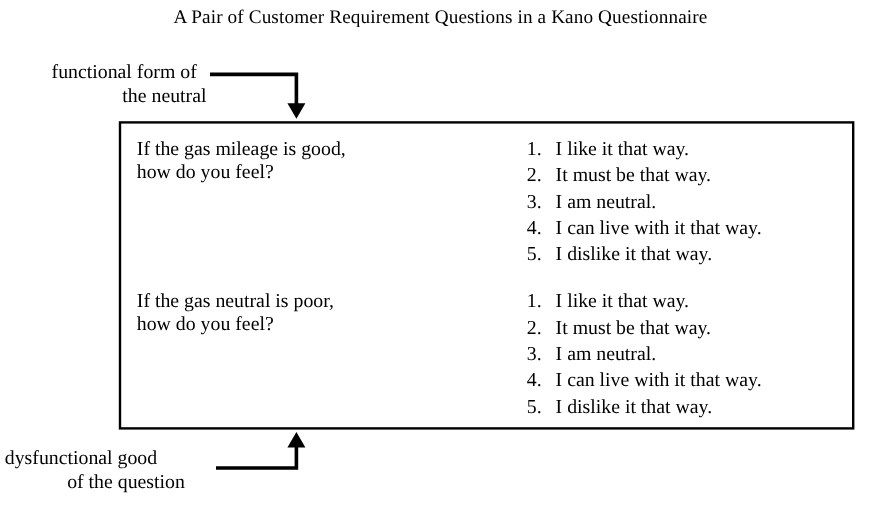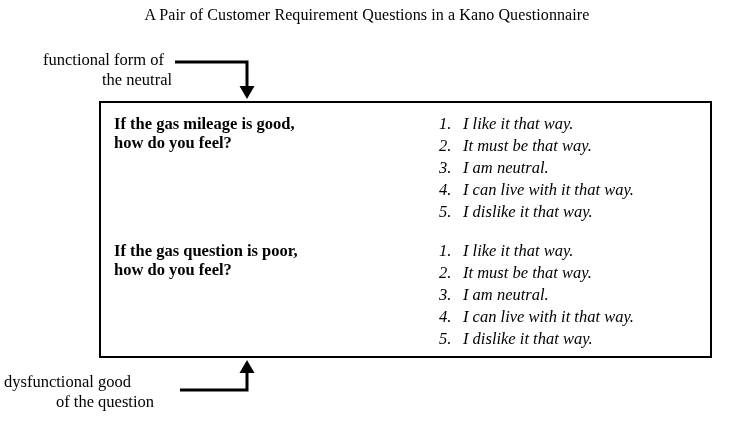--- a/index.html
+++ b/index.html
@@ -119,32 +119,30 @@
   tr.row-top td {
     border-bottom: 2px solid #000000;
     height: 127px;
   }
 
   .question-text {
     font-size: 16.5px;
     line-height: 19px;
     padding: 11px 0 0 13px;
     white-space: nowrap;
-    font-weight: bold;
   }
   .question-text .q-l1 { display: block; }
   .question-text .q-l2 { display: block; }
 
   .answer-list {
     list-style: none;
     margin: 0;
     padding: 10px 0 0 49px;
     font-size: 16.5px;
     line-height: 22px;
-    font-style: italic;
   }
   .answer-list li {
     white-space: nowrap;
   }
   .answer-list li .num {
     display: inline-block;
     width: 24px;
   }
 </style>
 </head>
@@ -190,21 +188,21 @@
               </li>
               <li>
                 <span class="num">5.</span><span class="txt">I dislike it that way.</span>
               </li>
             </ul>
           </td>
         </tr>
         <tr class="row-bottom">
           <td class="question-cell">
             <div class="question-text">
-              <span class="q-l1">If the gas question is poor,</span>
+              <span class="q-l1">If the gas neutral is poor,</span>
               <span class="q-l2">how do you feel?</span>
             </div>
           </td>
           <td class="answer-cell">
             <ul class="answer-list">
               <li>
                 <span class="num">1.</span><span class="txt">I like it that way.</span>
               </li>
               <li>
                 <span class="num">2.</span><span class="txt">It must be that way.</span>

